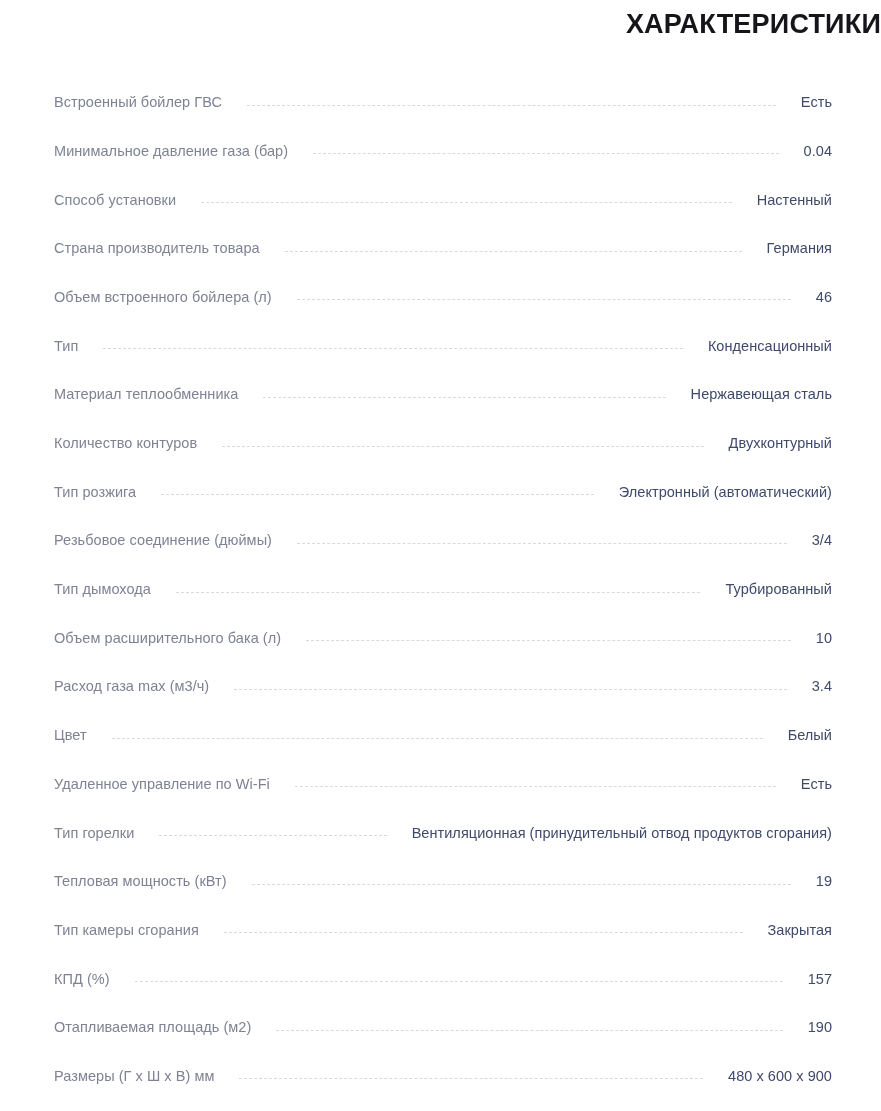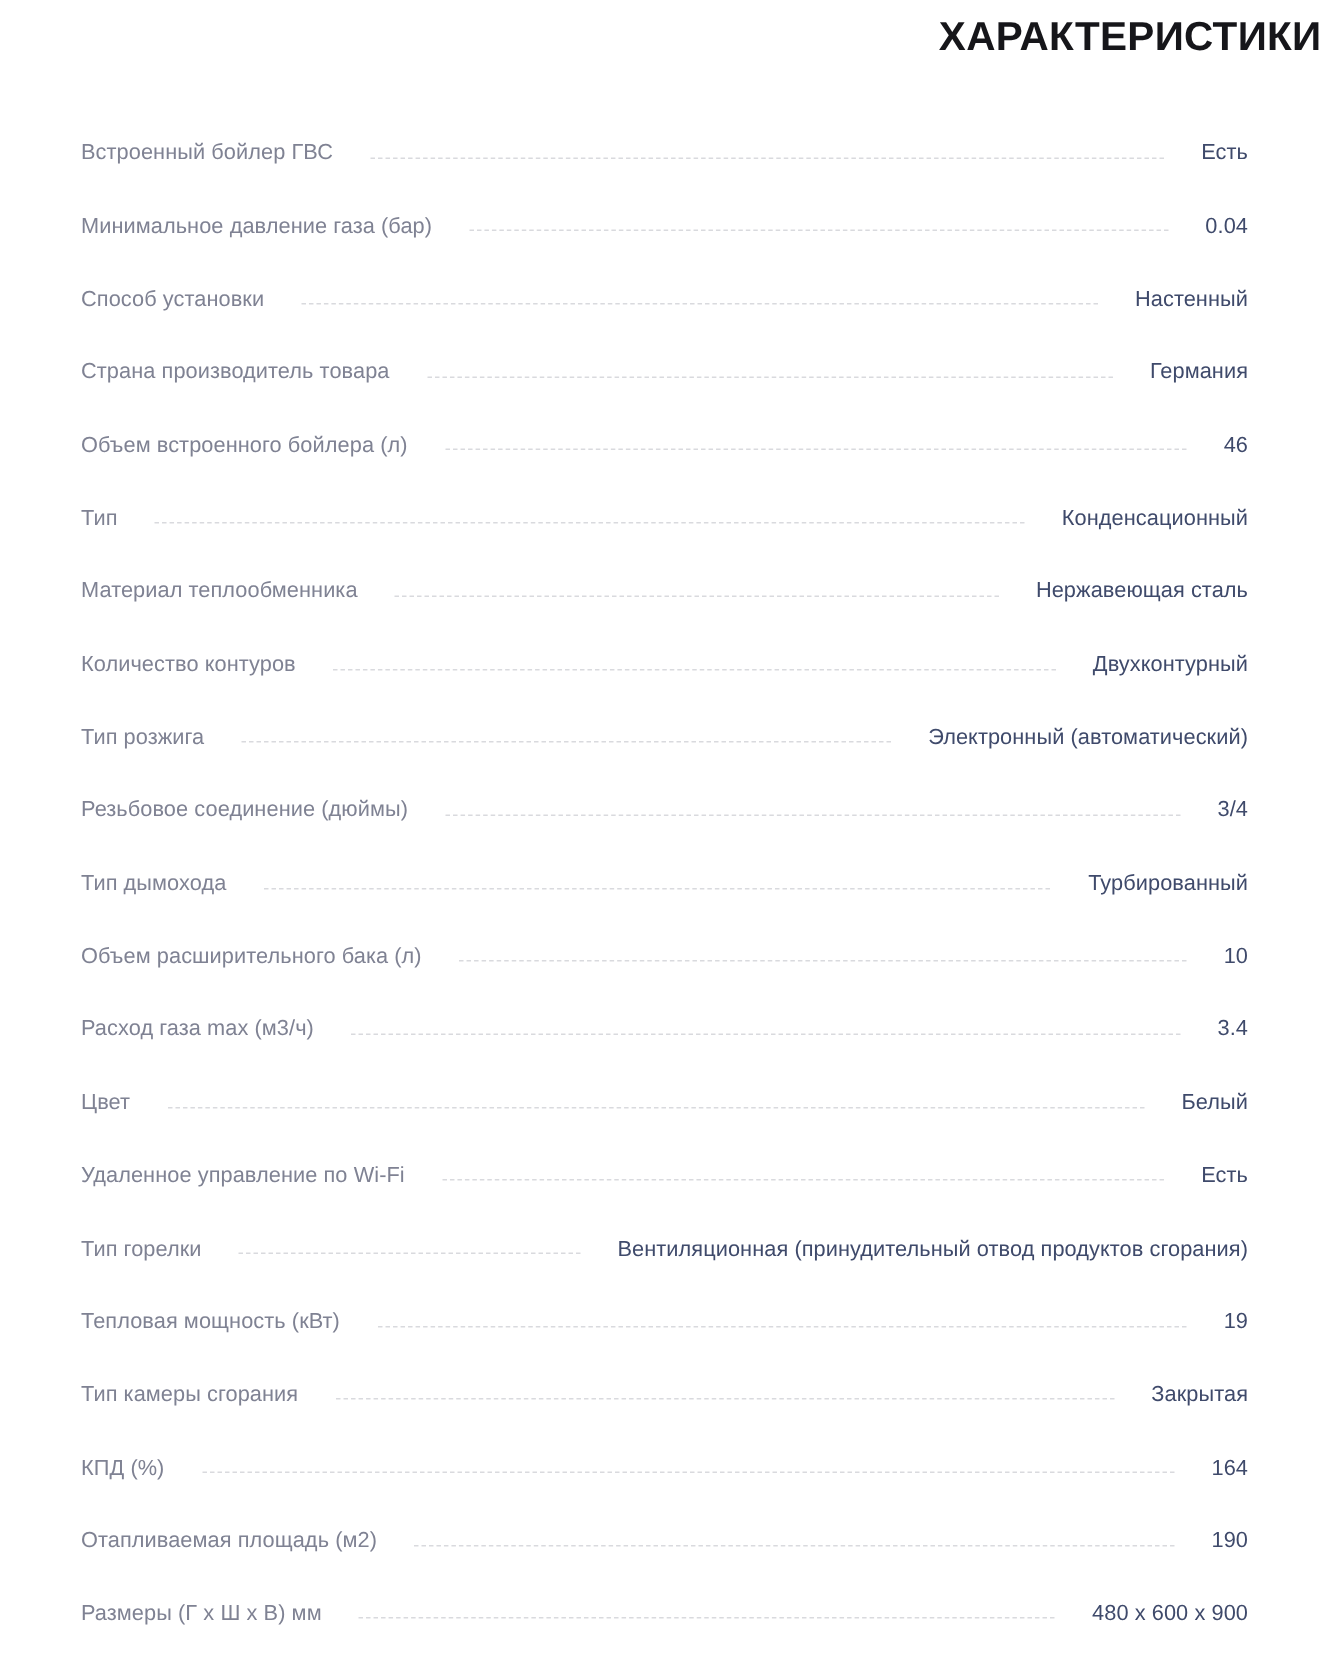--- a/index.html
+++ b/index.html
@@ -173,21 +173,21 @@
         <span class="spec-value">19</span>
       </li>
       <li class="spec-row">
         <span class="spec-label">Тип камеры сгорания</span>
         <span class="spec-leader"></span>
         <span class="spec-value">Закрытая</span>
       </li>
       <li class="spec-row">
         <span class="spec-label">КПД (%)</span>
         <span class="spec-leader"></span>
-        <span class="spec-value">164</span>
+        <span class="spec-value">157</span>
       </li>
       <li class="spec-row">
         <span class="spec-label">Отапливаемая площадь (м2)</span>
         <span class="spec-leader"></span>
         <span class="spec-value">190</span>
       </li>
       <li class="spec-row">
         <span class="spec-label">Размеры (Г x Ш x В) мм</span>
         <span class="spec-leader"></span>
         <span class="spec-value">480 x 600 x 900</span>

